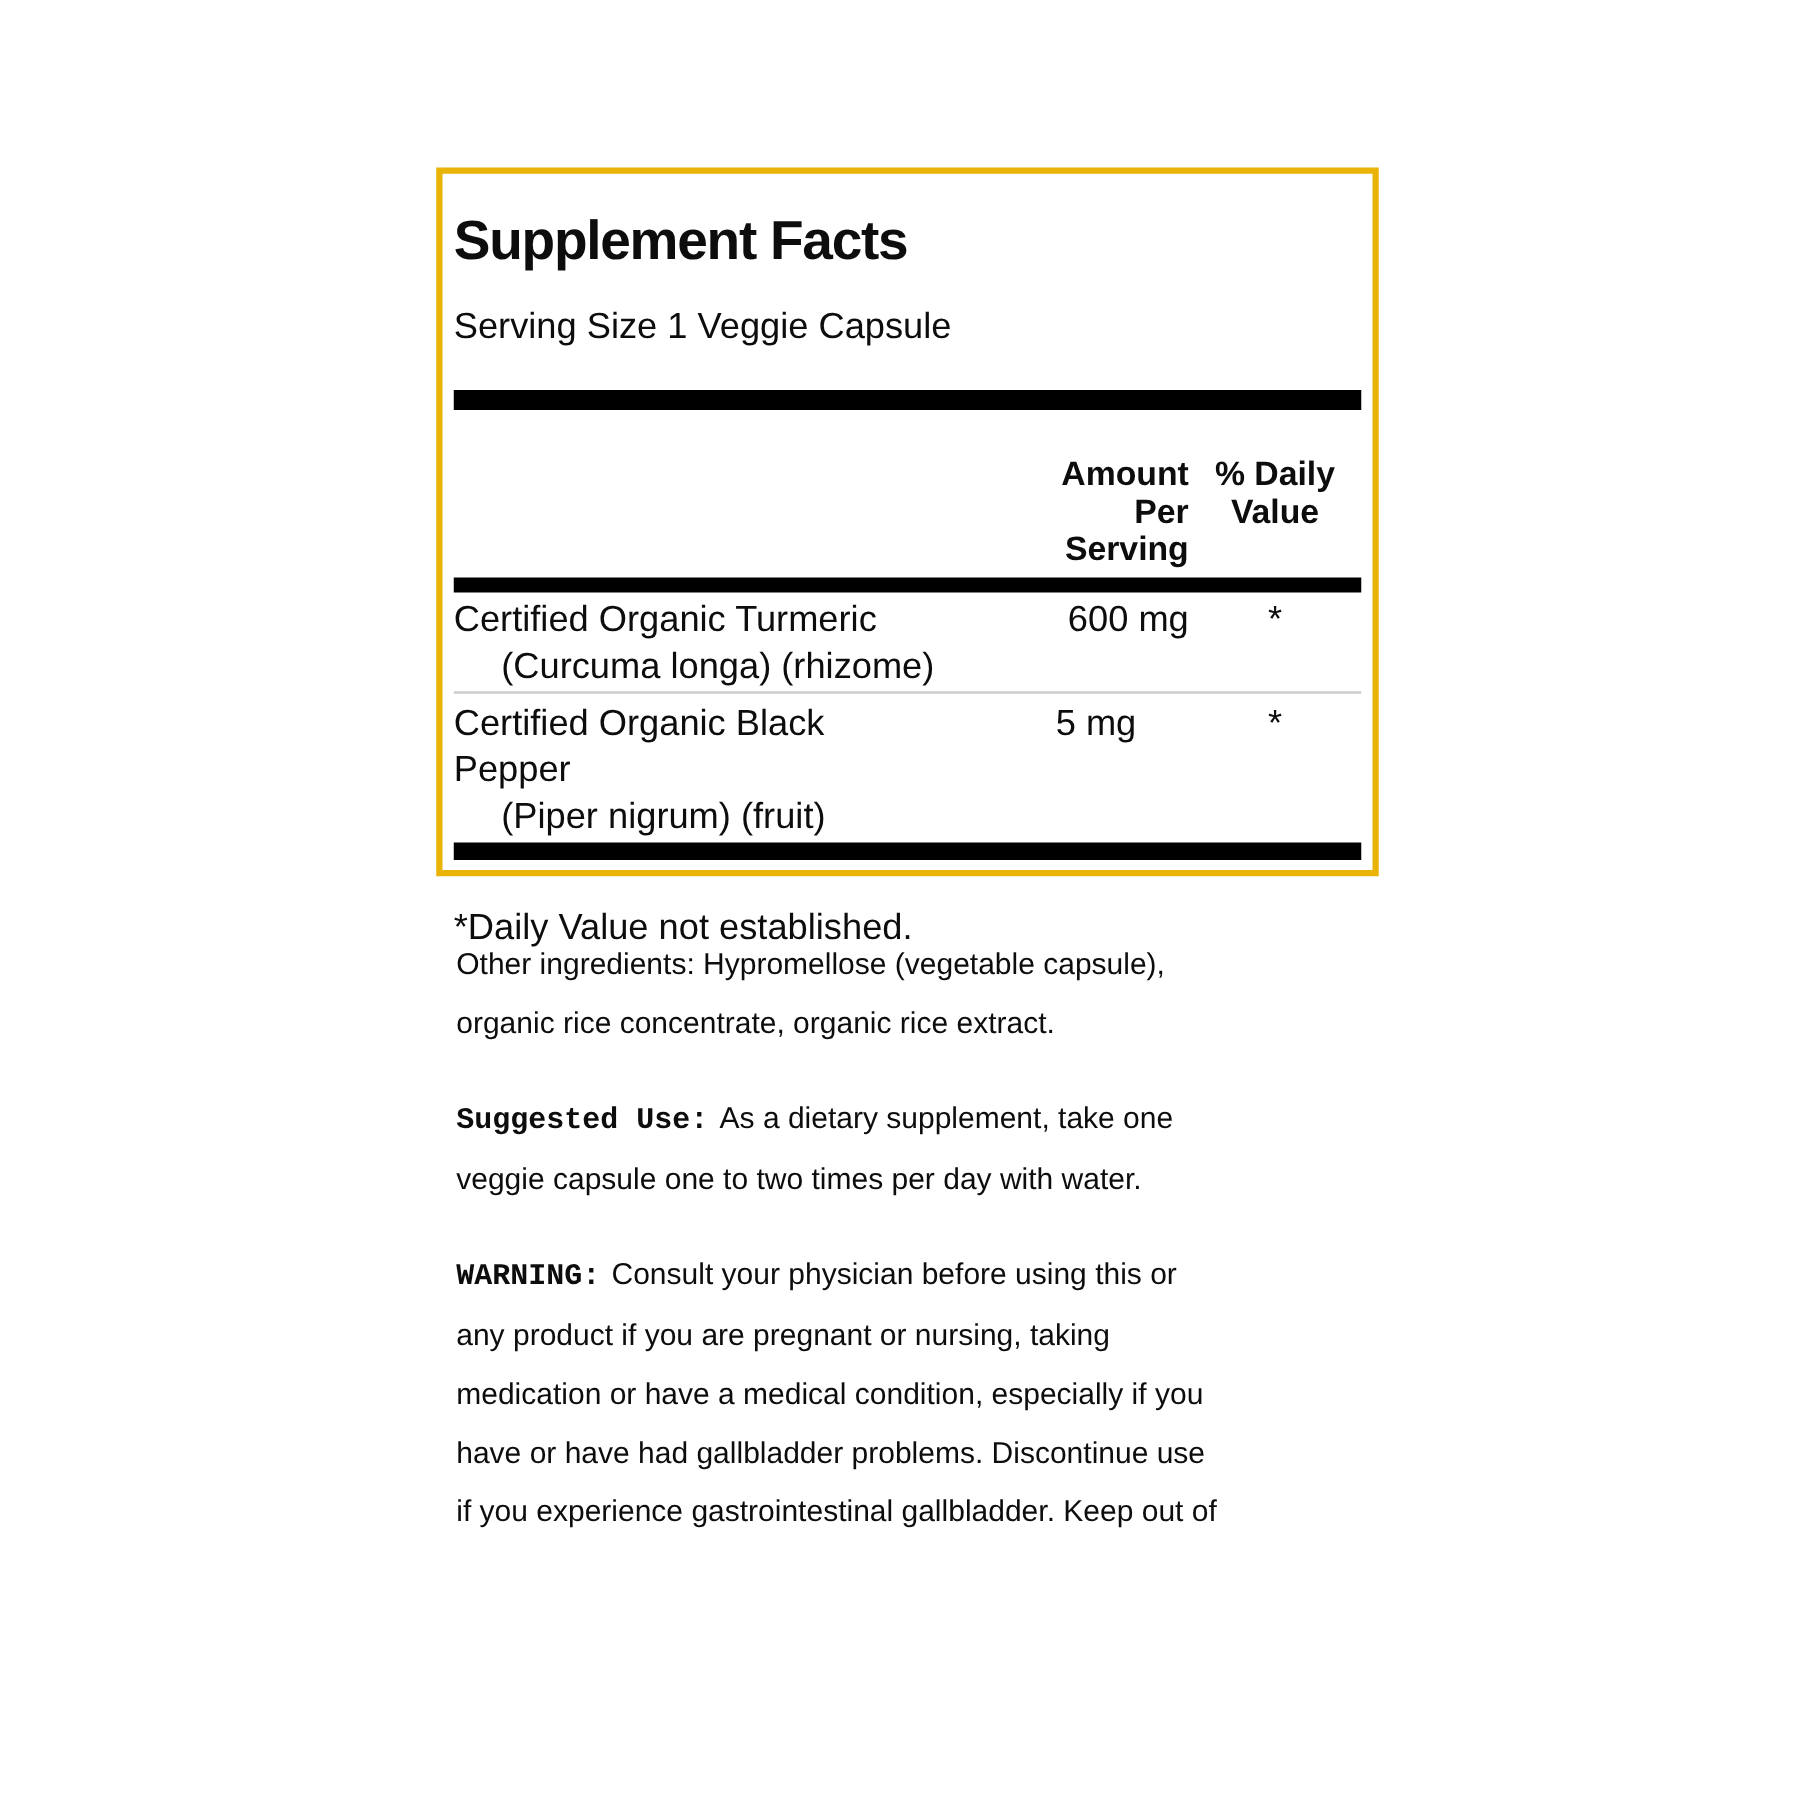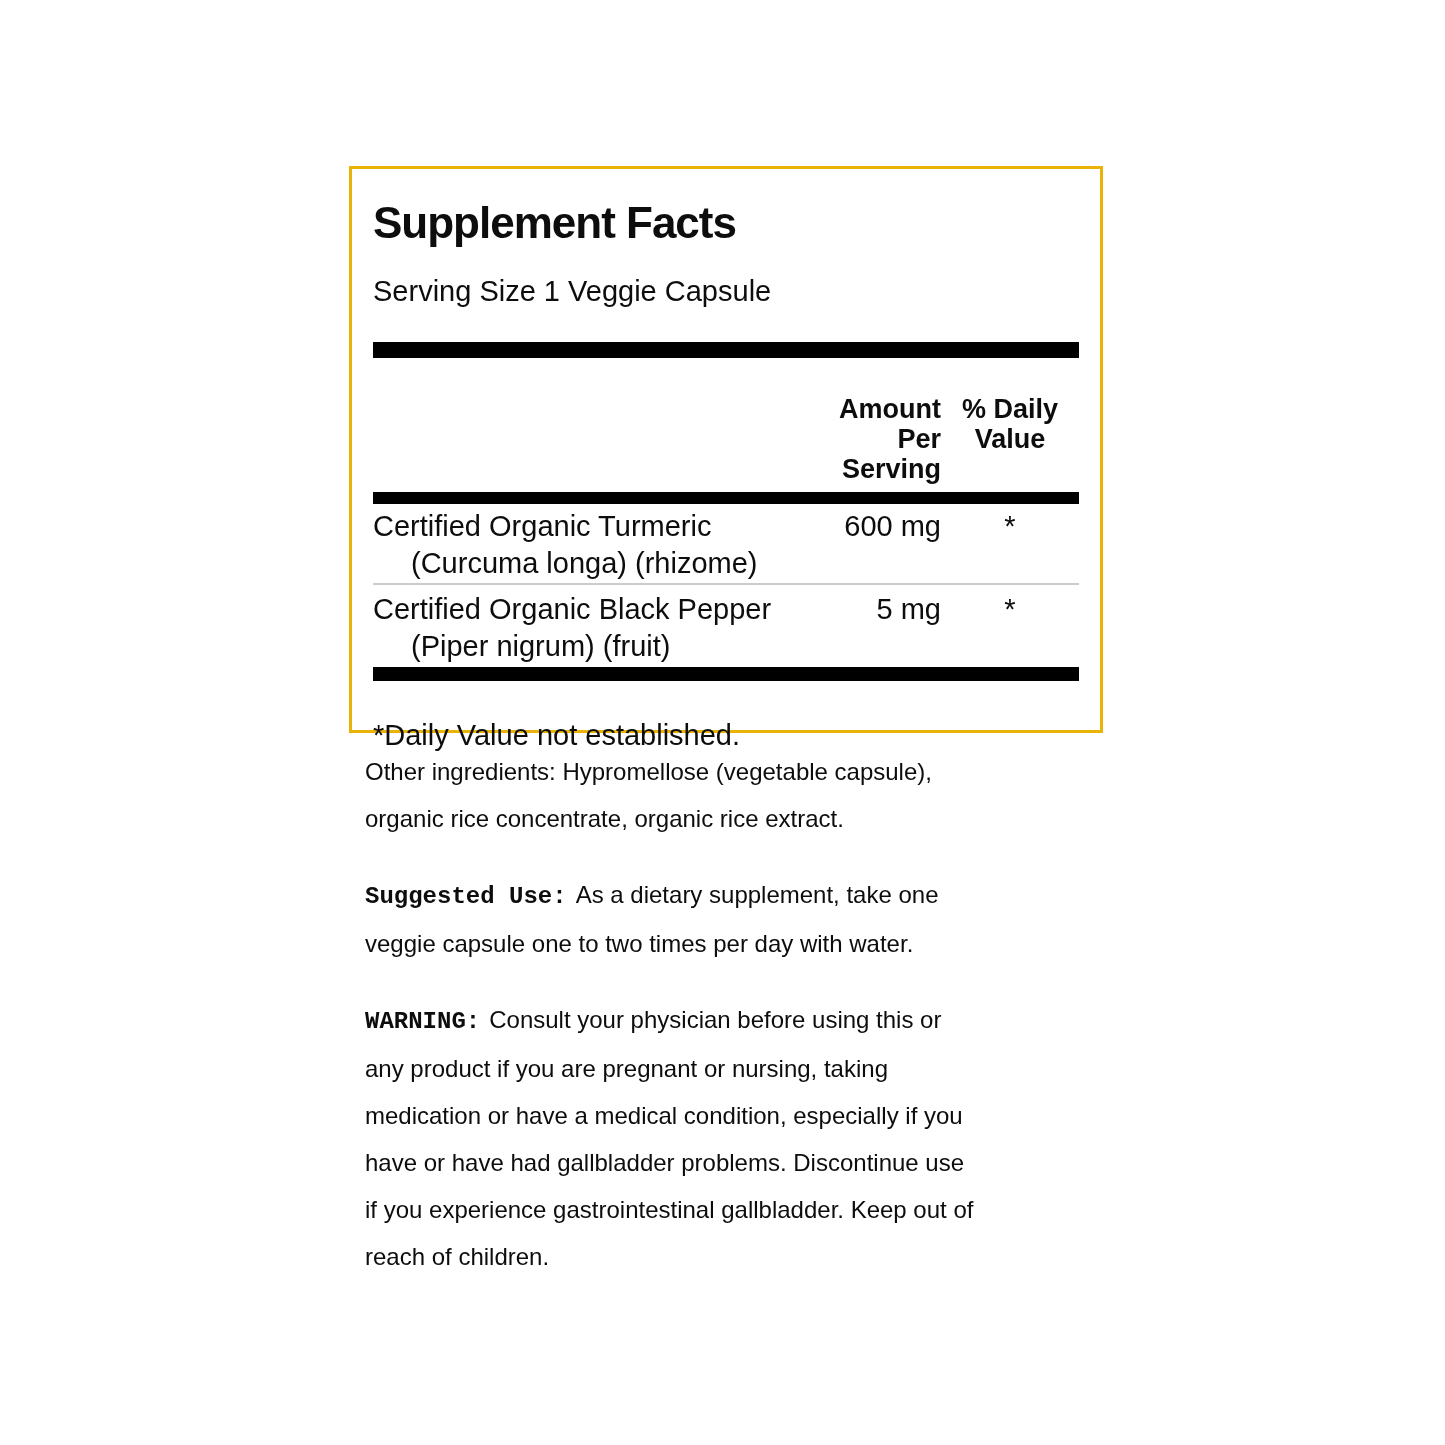--- a/index.html
+++ b/index.html
@@ -14,26 +14,26 @@
     width: 1445px;
     height: 1445px;
     background: #ffffff;
     overflow: hidden;
   }
 
   
   .facts-box {
     position: absolute;
     left: 349px;
-    top: 166px;
+    top: 134px;
     width: 754px;
     height: 567px;
-    border: 3px solid #eab308;
+    border: 5px solid #eab308;
     background: #ffffff;
-    padding: 0 21px;
+    padding: 0 9px;
   }
   .facts-title {
     margin-top: 32px;
     font-size: 44px;
     font-weight: 700;
     letter-spacing: -1px;
     line-height: 1.0;
     color: #0d0d0d;
   }
   .serving-size {
@@ -61,21 +61,21 @@
 
   .header-row { padding: 2px 0 8px 0; margin-top: 34px; }
   .header-row .hdr-line {
     font-size: 27px;
     font-weight: 700;
     line-height: 30px;
   }
 
   .ing-row { font-size: 29px; line-height: 37px; }
   .ing-row-1 { padding: 4px 0 1px 0; }
-  .ing-row-2 { padding: 6px 0 2px 0; }
+  .ing-row-2 { padding: 6px 0 2px 0; gap: 42px; }
   .name-line-2 { padding-left: 38px; }
   .row-divider {
     width: 100%;
     height: 2px;
     background: #cccccc;
   }
   .amount-value { font-weight: 400; }
   .dv-star { font-size: 29px; line-height: 37px; }
 
   .footnote {
@@ -166,18 +166,17 @@
       <span class="line"><strong class="bold-prefix">Suggested Use:</strong><span>As a dietary supplement, take one</span></span>
       <span class="line">veggie capsule one to two times per day with water.</span>
     </p>
 
     <p>
       <span class="line"><strong class="bold-prefix">WARNING:</strong><span>Consult your physician before using this or</span></span>
       <span class="line">any product if you are pregnant or nursing, taking</span>
       <span class="line">medication or have a medical condition, especially if you</span>
       <span class="line">have or have had gallbladder problems. Discontinue use</span>
       <span class="line">if you experience gastrointestinal gallbladder. Keep out of</span>
-      <span class="line">reach of children.</span>
     </p>
 
   </section>
 
 </div>
 
 </body></html>

